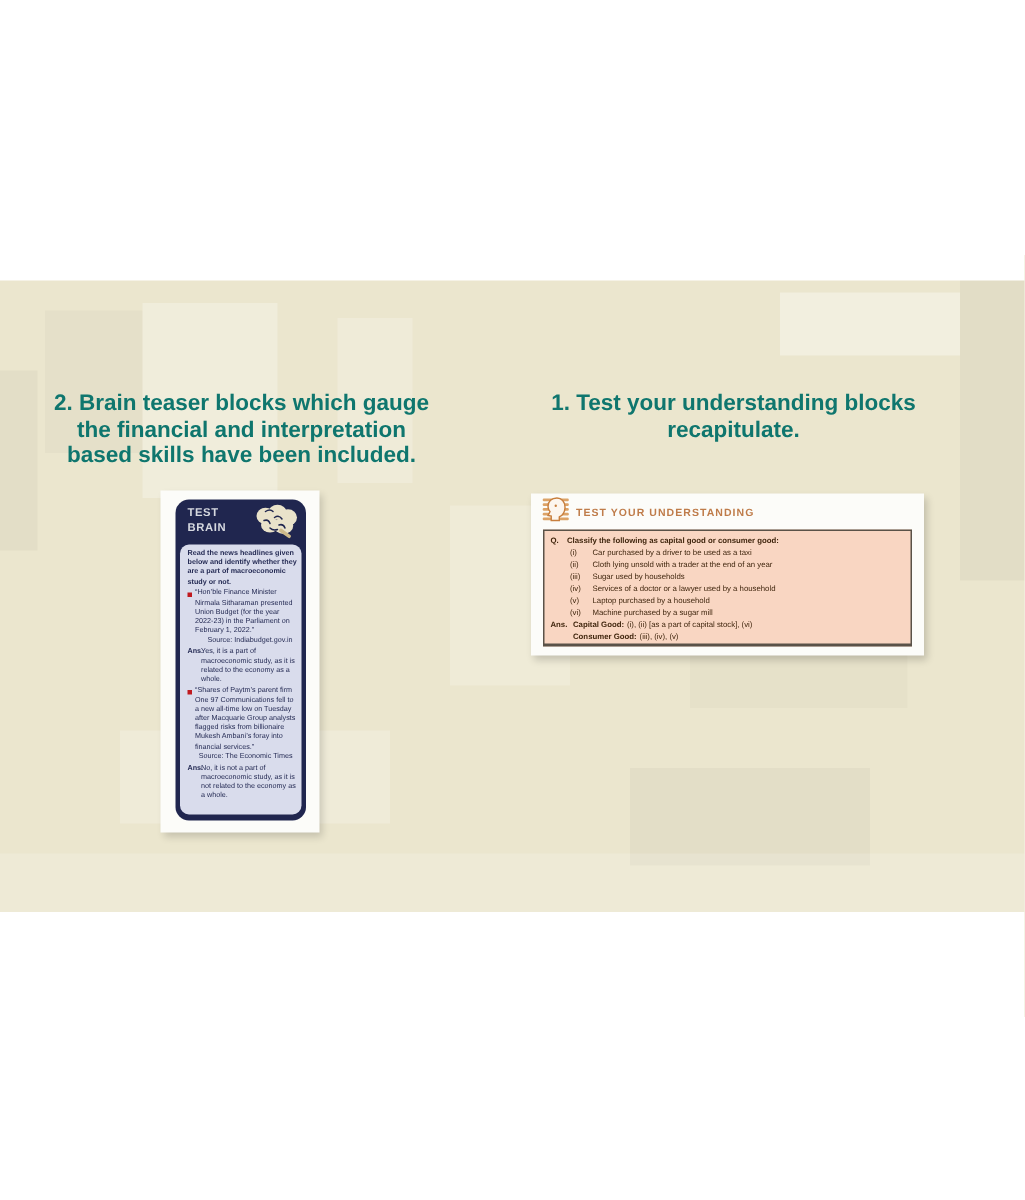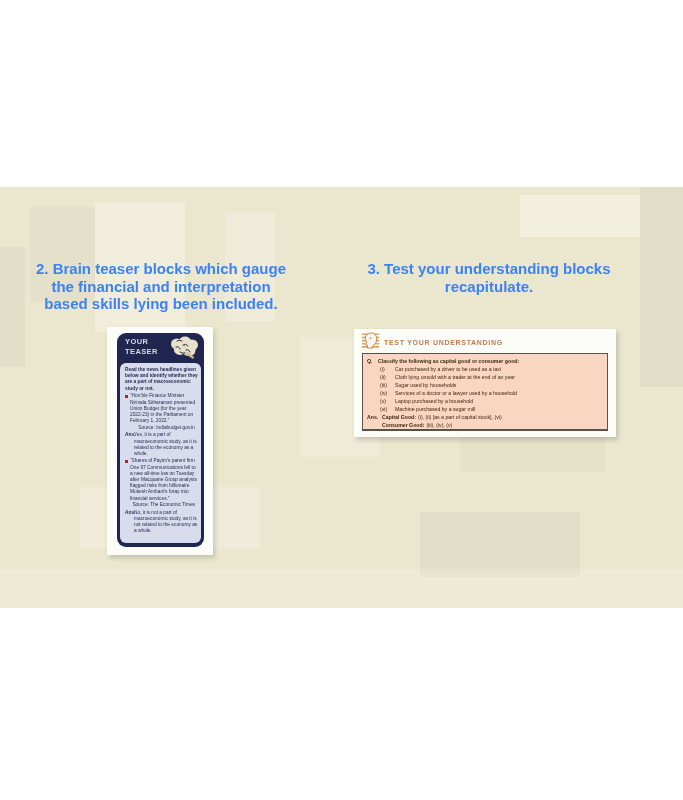--- a/index.html
+++ b/index.html
@@ -22,21 +22,21 @@
   .p6  { left:0;     top:60px;  width:25px;  height:120px; background:rgba(0,0,0,0.03); }
   .p7  { left:300px; top:150px; width:80px;  height:120px; background:rgba(255,255,255,0.2); }
   .p8  { left:460px; top:185px; width:145px; height:100px; background:rgba(0,0,0,0.02); }
   .p9  { left:80px;  top:300px; width:180px; height:62px;  background:rgba(255,255,255,0.22); }
   .p10 { left:420px; top:325px; width:160px; height:65px;  background:rgba(0,0,0,0.03); }
   .p11 { left:0;     top:382px; width:683px; height:39px;  background:rgba(255,255,255,0.17); }
 
   
   .heading {
     position:absolute; width:290px; text-align:center;
-    color:#3b82f6; font-weight:bold; font-size:15px; line-height:17.5px;
+    color:#0f766e; font-weight:bold; font-size:15px; line-height:17.5px;
   }
   .heading-left  { left:16px;  top:260px; }
   .heading-right { left:344px; top:260px; }
 
   
   .bt-backing {
     position:absolute; left:107px; top:327px; width:106px; height:228px;
     background:#fcfcf9; box-shadow:2px 3px 5px rgba(0,0,0,0.16);
   }
   .bt-card {
@@ -102,33 +102,33 @@
   <div class="patch p7"></div>
   <div class="patch p8"></div>
   <div class="patch p9"></div>
   <div class="patch p10"></div>
   <div class="patch p11"></div>
 </div>
 
 <div class="heading heading-left">
   <div>2. Brain teaser blocks which gauge</div>
   <div>the financial and interpretation</div>
-  <div>based skills lying been included.</div>
+  <div>based skills have been included.</div>
 </div>
 
 <div class="heading heading-right">
-  <div>3. Test your understanding blocks</div>
+  <div>1. Test your understanding blocks</div>
   <div>recapitulate.</div>
 </div>
 
 <div class="bt-backing">
   <div class="bt-card">
     <div class="bt-header">
-      <div class="bt-title">YOUR</div>
-      <div class="bt-title">TEASER</div>
+      <div class="bt-title">TEST</div>
+      <div class="bt-title">BRAIN</div>
       <span class="brain-icon">
         <svg width="34" height="27" viewBox="0 0 34 27">
           <g fill="#e9e2ca">
             <ellipse cx="10" cy="9" rx="6" ry="5.5"></ellipse>
             <ellipse cx="18" cy="6.5" rx="6" ry="5"></ellipse>
             <ellipse cx="25" cy="10" rx="6" ry="5.5"></ellipse>
             <ellipse cx="13" cy="15" rx="6" ry="5"></ellipse>
             <ellipse cx="22" cy="15.5" rx="6.5" ry="5.5"></ellipse>
           </g>
           <g stroke="#20264f" stroke-width="1" fill="none" stroke-linecap="round">

